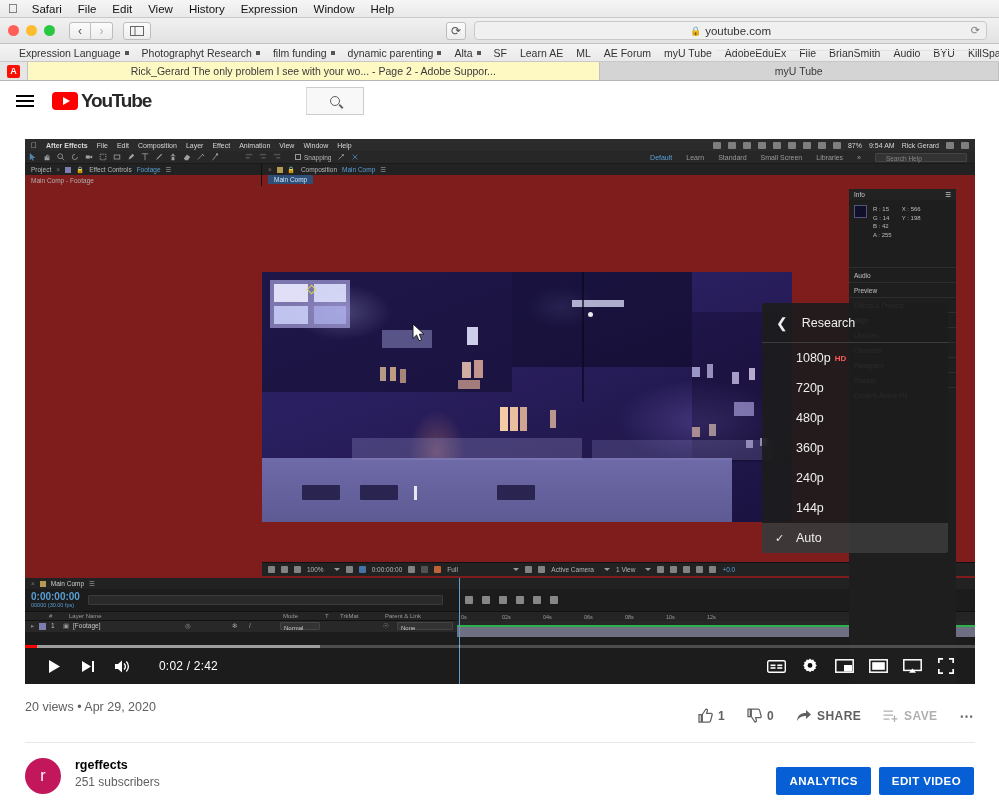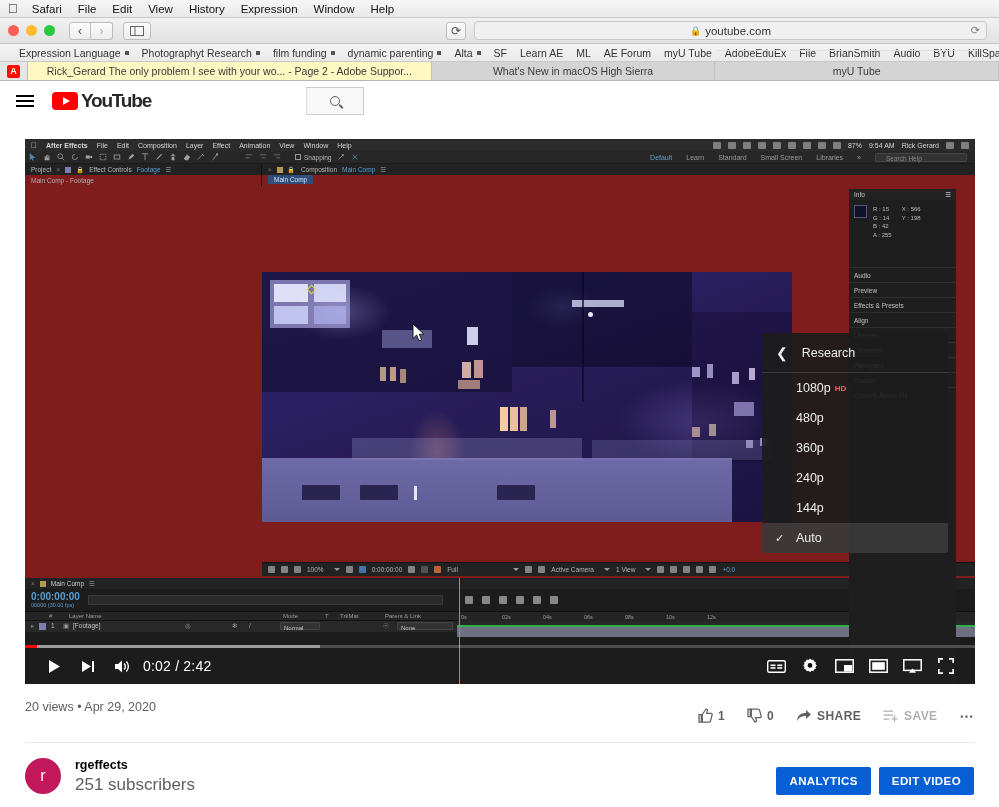--- a/index.html
+++ b/index.html
@@ -302,40 +302,40 @@
   .qitem.selected { background: rgba(255,255,255,0.12); }
   .qcheck { position: absolute; left: 13px; font-size: 11px; }
 
   
   .pcontrols { position: absolute; left: 0; right: 0; bottom: 0; height: 48px; }
   .progress-track { position: absolute; left: 0; right: 0; bottom: 36px; height: 3px; background: rgba(255,255,255,.22); }
   .progress-loaded { position: absolute; left: 0; top: 0; height: 3px; background: rgba(255,255,255,.45); width: 31%; }
   .progress-played { position: absolute; left: 0; top: 0; height: 3px; background: #ff0000; width: 1.3%; }
   .ctrl-row { position: absolute; left: 0; right: 0; bottom: 0; height: 36px; display: flex; align-items: center; padding: 0 12px; }
   .cbtn { width: 34px; height: 36px; display: flex; align-items: center; justify-content: center; cursor: pointer; }
-  .ctime { color: #fff; font-size: 14px; margin-left: 4px; letter-spacing: .2px; }
+  .ctime { color: #fff; font-size: 12px; margin-left: 20px; letter-spacing: .2px; }
   .cright { margin-left: auto; display: flex; align-items: center; }
 
   
   .meta { position: absolute; left: 25px; top: 692px; width: 950px; }
   .vtitle { font-size: 17px; color: #030303; font-weight: normal; }
   .vsub { font-size: 12.5px; color: #606060; margin-top: 8px; }
   .actions { position: absolute; right: 0; top: 16px; display: flex; align-items: center; gap: 0; }
   .act { display: flex; align-items: center; gap: 5px; margin-left: 22px; font-size: 12px; color: #606060; font-weight: bold; letter-spacing: .4px; }
   .act.dis { color: #b0b0b0; }
   .divider-meta { position: absolute; left: 716px; top: 50px; width: 259px; height: 1px; background: #e2e2e2; }
   .divider-full { position: absolute; left: 25px; top: 742px; width: 950px; height: 1px; background: #e8e8e8; }
 
   .channel { position: absolute; left: 25px; top: 758px; display: flex; align-items: flex-start; gap: 14px; }
   .avatar {
     width: 36px; height: 36px; border-radius: 50%; background: #c2185b;
     color: #fff; font-size: 16px; display: flex; align-items: center; justify-content: center;
   }
   .cname { font-size: 12.5px; color: #030303; font-weight: bold; }
-  .csubs { font-size: 17px; color: #606060; margin-top: 3px; }
+  .csubs { font-size: 12px; color: #606060; margin-top: 3px; }
   .ytbtns { position: absolute; right: 25px; top: 767px; display: flex; gap: 8px; }
   .ytbtn {
     background: #065fd4; color: #fff; font-size: 11.5px; font-weight: bold;
     letter-spacing: .4px; padding: 8px 13px; border-radius: 2px;
   }
 </style>
 </head>
 <body>
 
 <div class="mac-menubar">
@@ -430,23 +430,20 @@
 </div>
 
 <div class="tabbar">
   <div class="adobe-fav">
     <div class="adobe-a">A</div>
   </div>
   <div class="tab active">
     <span>Rick_Gerard The only problem I see with your wo... - Page 2 - Adobe Suppor...</span>
   </div>
   <div class="tab inactive">
-    <span>What's New in macOS High Sierra</span>
-  </div>
-  <div class="tab inactive">
     <span>myU Tube</span>
   </div>
 </div>
 
 <div class="yt-header">
   <div class="hamburger">
       <i></i>
       <i></i>
       <i></i>
     </div>
@@ -795,20 +792,23 @@
   <div class="qmenu">
     <div class="qmenu-header">
       <span class="qback">❮</span>
       <span>Research</span>
     </div>
     <div class="qitem">
       <span>1080p</span>
       <span class="hd">HD</span>
     </div>
     <div class="qitem">
+      <span>720p</span>
+    </div>
+    <div class="qitem">
       <span>480p</span>
     </div>
     <div class="qitem">
       <span>360p</span>
     </div>
     <div class="qitem">
       <span>240p</span>
     </div>
     <div class="qitem">
       <span>144p</span>

